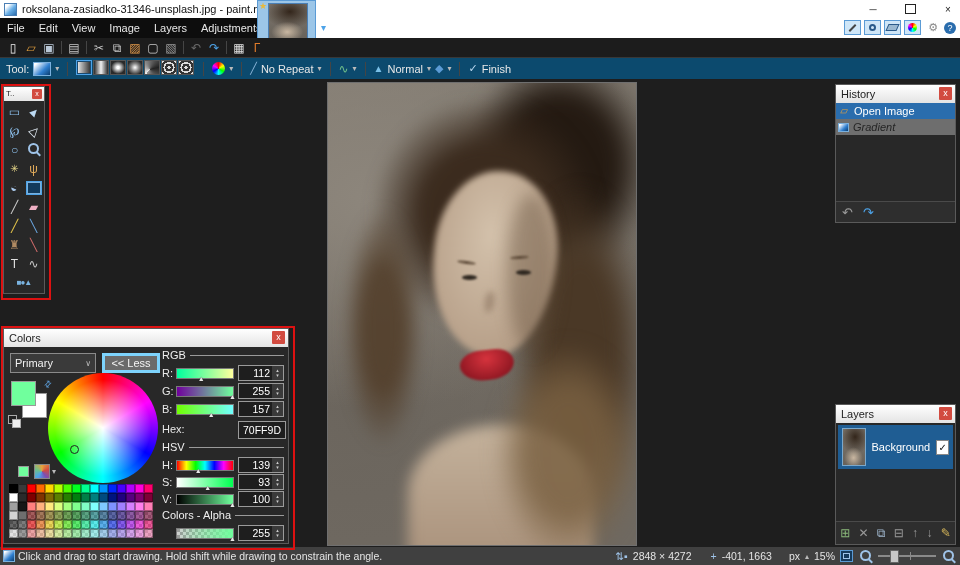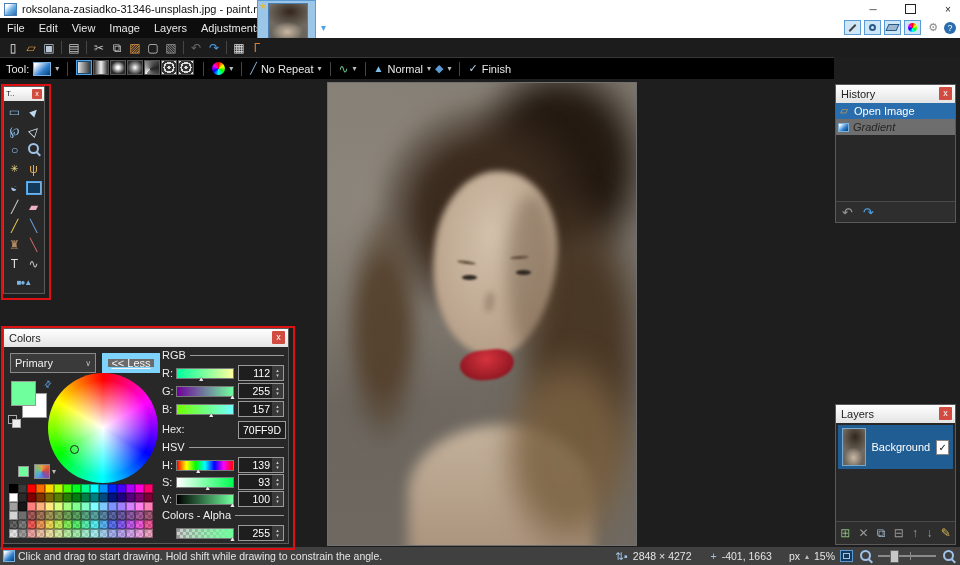--- a/index.html
+++ b/index.html
@@ -38,21 +38,21 @@
   .tgl-colors-i{width:9px;height:9px;border-radius:50%;
        background:conic-gradient(#f00,#ff0,#0f0,#0ff,#00f,#f0f,#f00);}
   .gear{color:#8a8a8a;font-size:11px;margin-left:4px;}
   .helpbtn{width:12px;height:12px;border-radius:50%;background:#2a6dad;color:#fff;font-size:9px;
        display:inline-flex;align-items:center;justify-content:center;margin-left:3px;}
 
   
   .tb{left:0;top:38px;width:960px;height:19px;background:#1c1c1c;display:flex;align-items:center;padding-left:4px;box-sizing:border-box;}
   .tb-ic{width:18px;text-align:center;font-size:12px;line-height:18px;display:inline-block;}
   .tb-sep{width:1px;height:13px;background:#454545;margin:0 3px;display:inline-block;}
-  .opts{left:0;top:57px;width:834px;height:22px;background:#000000;border-top:1px solid #383838;
+  .opts{left:0;top:57px;width:960px;height:22px;background:#0c4a6e;border-top:1px solid #383838;
         display:flex;align-items:center;color:#e8e8e8;font-size:11px;box-sizing:border-box;padding-left:6px;gap:4px;}
   .grad-swatch{display:inline-block;background:linear-gradient(135deg,#ffffff 10%,#2f7fd0 60%,#0b3d6e);
         border:1px solid #7ab0dd;box-sizing:border-box;}
   .opt-swatch{width:18px;height:14px;}
   .chev{color:#bbb;font-size:8px;}
   .vsep{width:1px;height:14px;background:#454545;margin:0 4px;}
   .gt{width:16px;height:15px;border:1px solid #555;box-sizing:border-box;display:inline-block;margin-right:1px;}
   .gt.sel{border:1px solid #4da3e8;box-shadow:0 0 0 1px #1c4a6e inset;}
   .gt-linear{background:linear-gradient(90deg,#f0f0f0,#2a2a2a);}
   .gt-linear-reflected{background:linear-gradient(90deg,#2a2a2a,#f0f0f0,#2a2a2a);}
@@ -118,22 +118,22 @@
   .mag{position:relative;width:15px;height:15px;}
   .mag::before{content:'';position:absolute;left:2px;top:1px;width:7px;height:7px;
      border:2px solid #9fc3e8;border-radius:50%;}
   .mag::after{content:'';position:absolute;left:10px;top:11px;width:5px;height:2px;
      background:#9fc3e8;transform:rotate(45deg);}
   
   .colors-win{left:3px;top:328px;width:286px;height:216px;}
   .colors-body{position:relative;height:198px;font-size:11px;color:#e8e8e8;}
   .combo{position:absolute;background:#3a3a3a;border:1px solid #8a8a8a;color:#f0f0f0;
      display:flex;align-items:center;padding:0 4px;box-sizing:border-box;justify-content:space-between;}
-  .btn{position:absolute;background:#6b6b6b;border:6px solid #7dd3fc;color:#f4f4f4;
-     display:flex;align-items:center;justify-content:center;box-sizing:border-box;text-decoration:underline;}
+  .btn{position:absolute;background:#6b6b6b;border:3px solid #7dd3fc;color:#f4f4f4;
+     display:flex;align-items:center;justify-content:center;box-sizing:border-box;}
   .swatch{position:absolute;border:1px solid #999;box-sizing:border-box;}
   .wheel{position:absolute;left:44px;top:26px;width:110px;height:110px;border-radius:50%;
      background:radial-gradient(circle,#fff 0%,rgba(255,255,255,0) 62%),
                 conic-gradient(#f00,#f0f,#00f,#0ff,#0f0,#ff0,#f00);}
   .wheel-marker{position:absolute;left:22px;top:72px;width:7px;height:7px;border:1.5px solid #222;
      border-radius:50%;}
   .pal-menu-ic{position:absolute;left:30px;top:117px;width:14px;height:13px;border:1px solid #888;
      background:conic-gradient(#e8a33d,#d24b40,#7a4fb5,#4da3e8,#6fc08a,#e8a33d);}
   .palette{position:absolute;left:5px;top:137px;display:grid;grid-template-columns:repeat(16,9px);
      grid-auto-rows:9px;}

